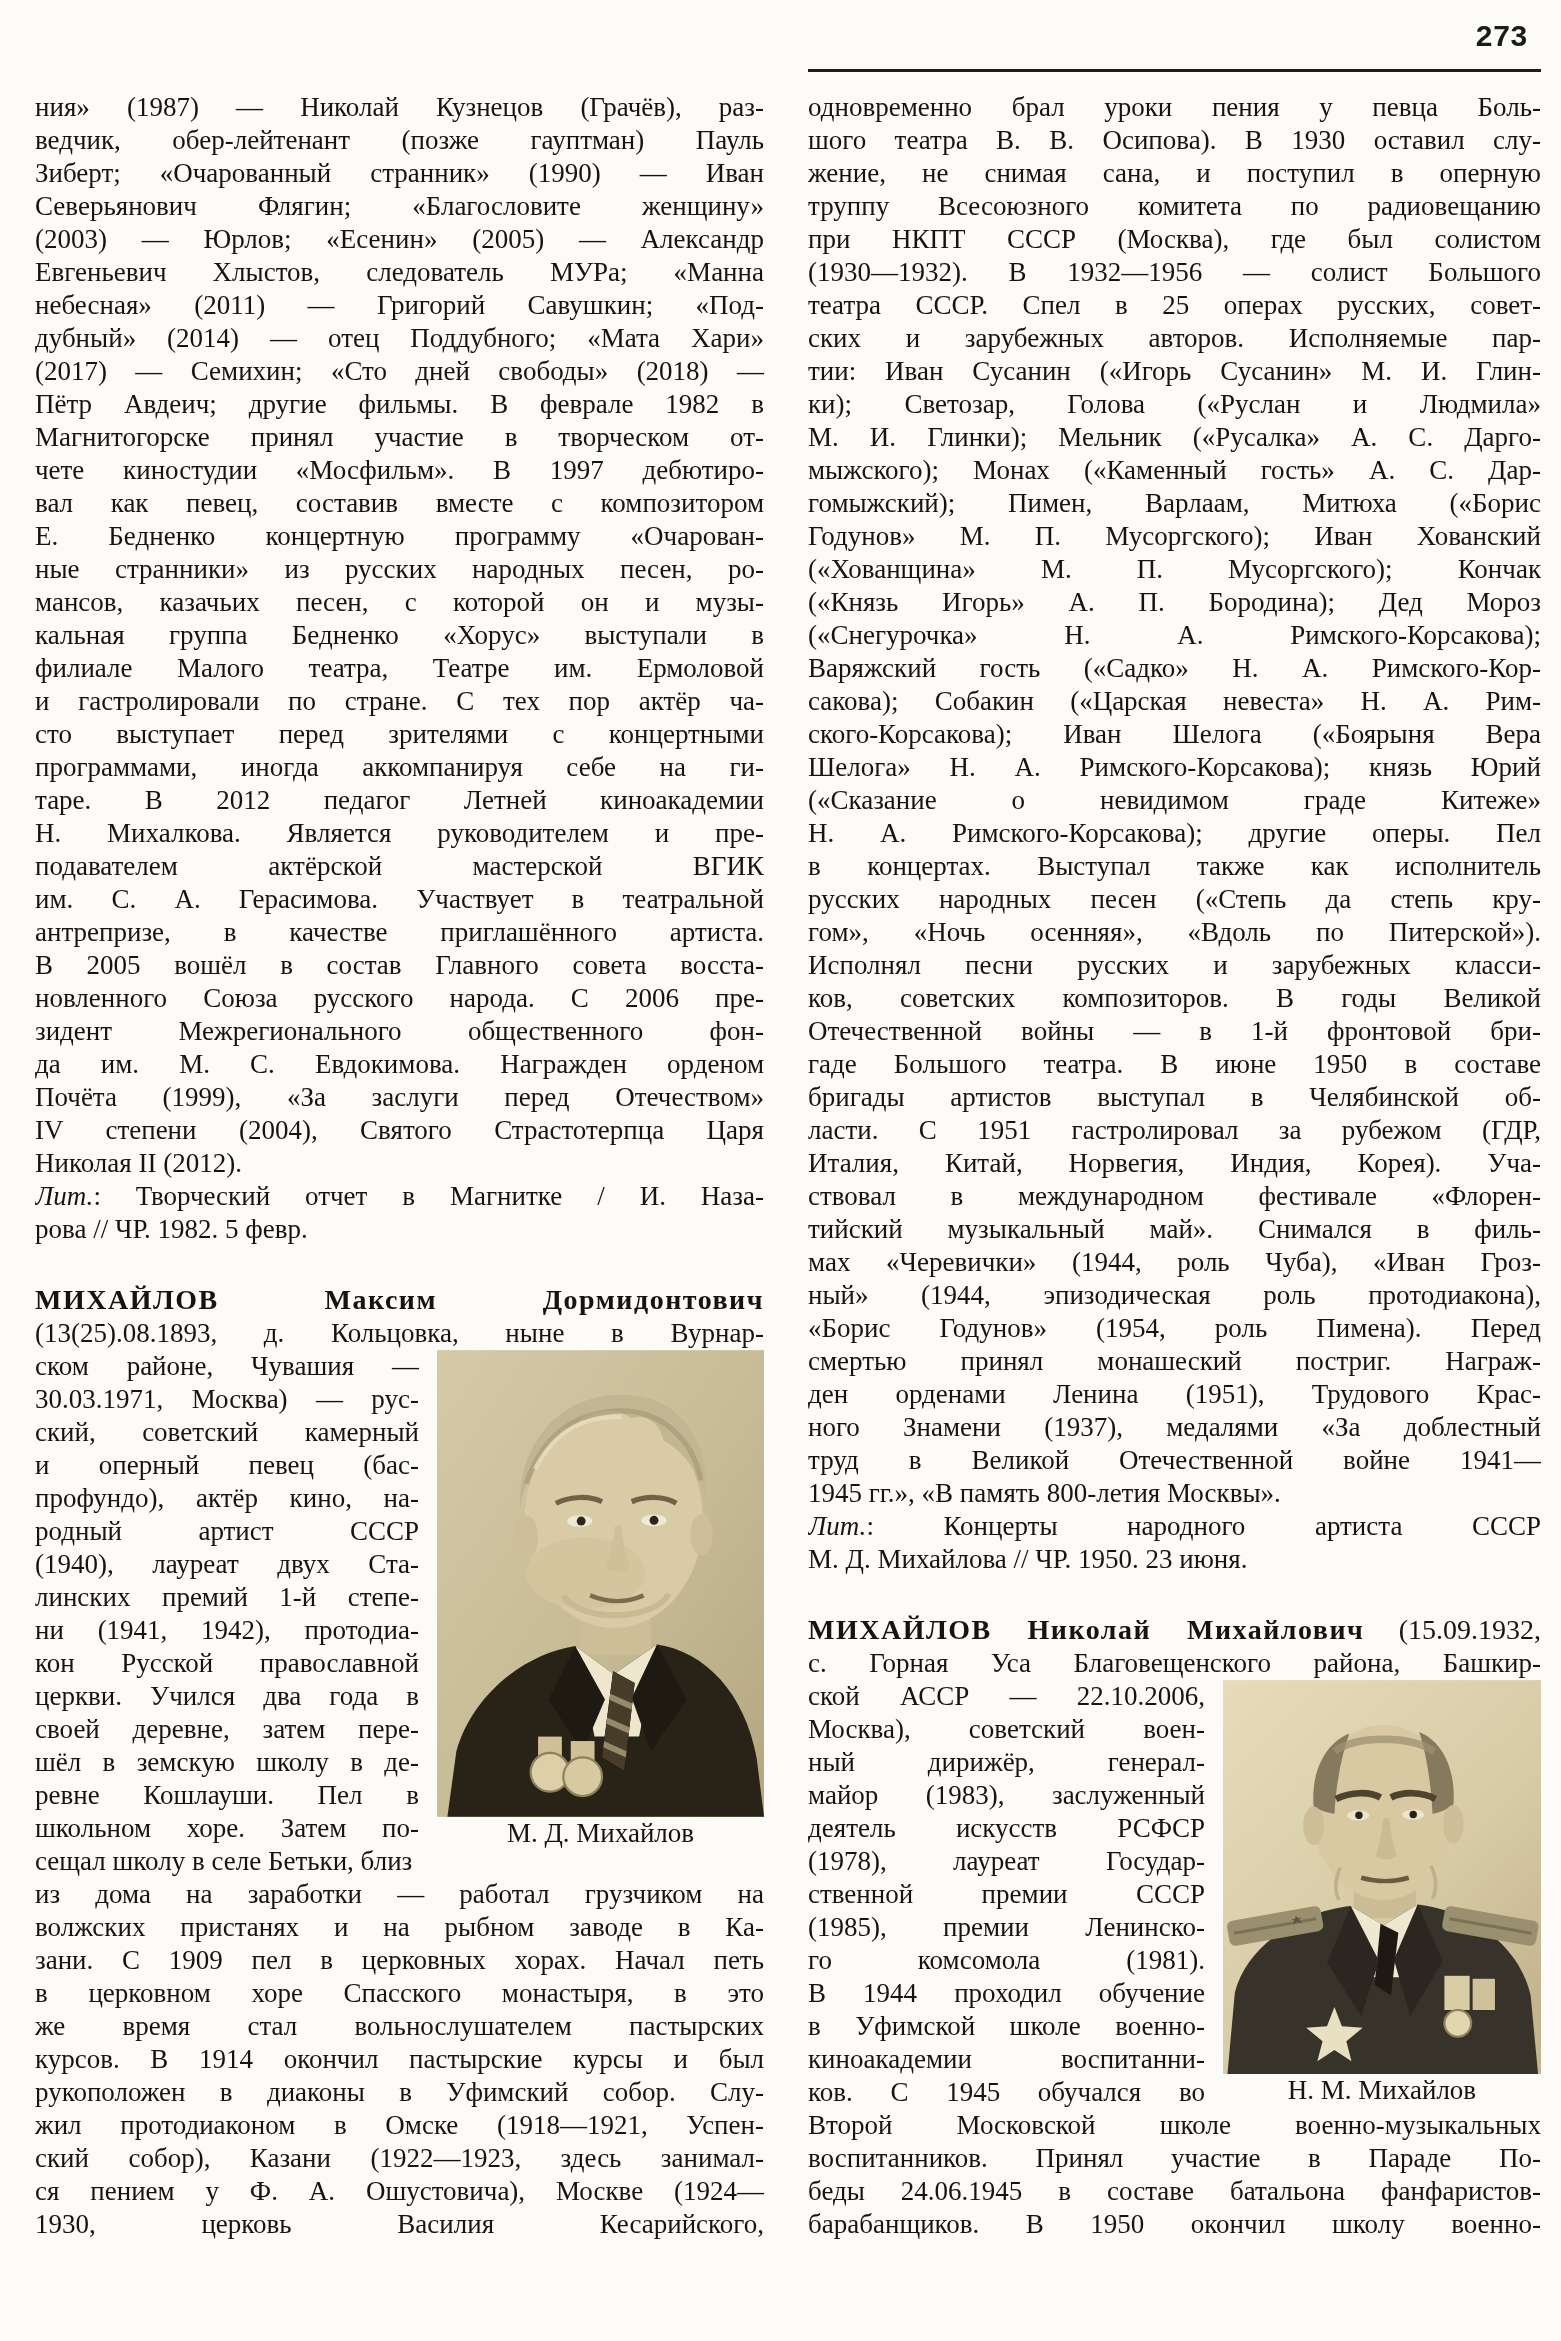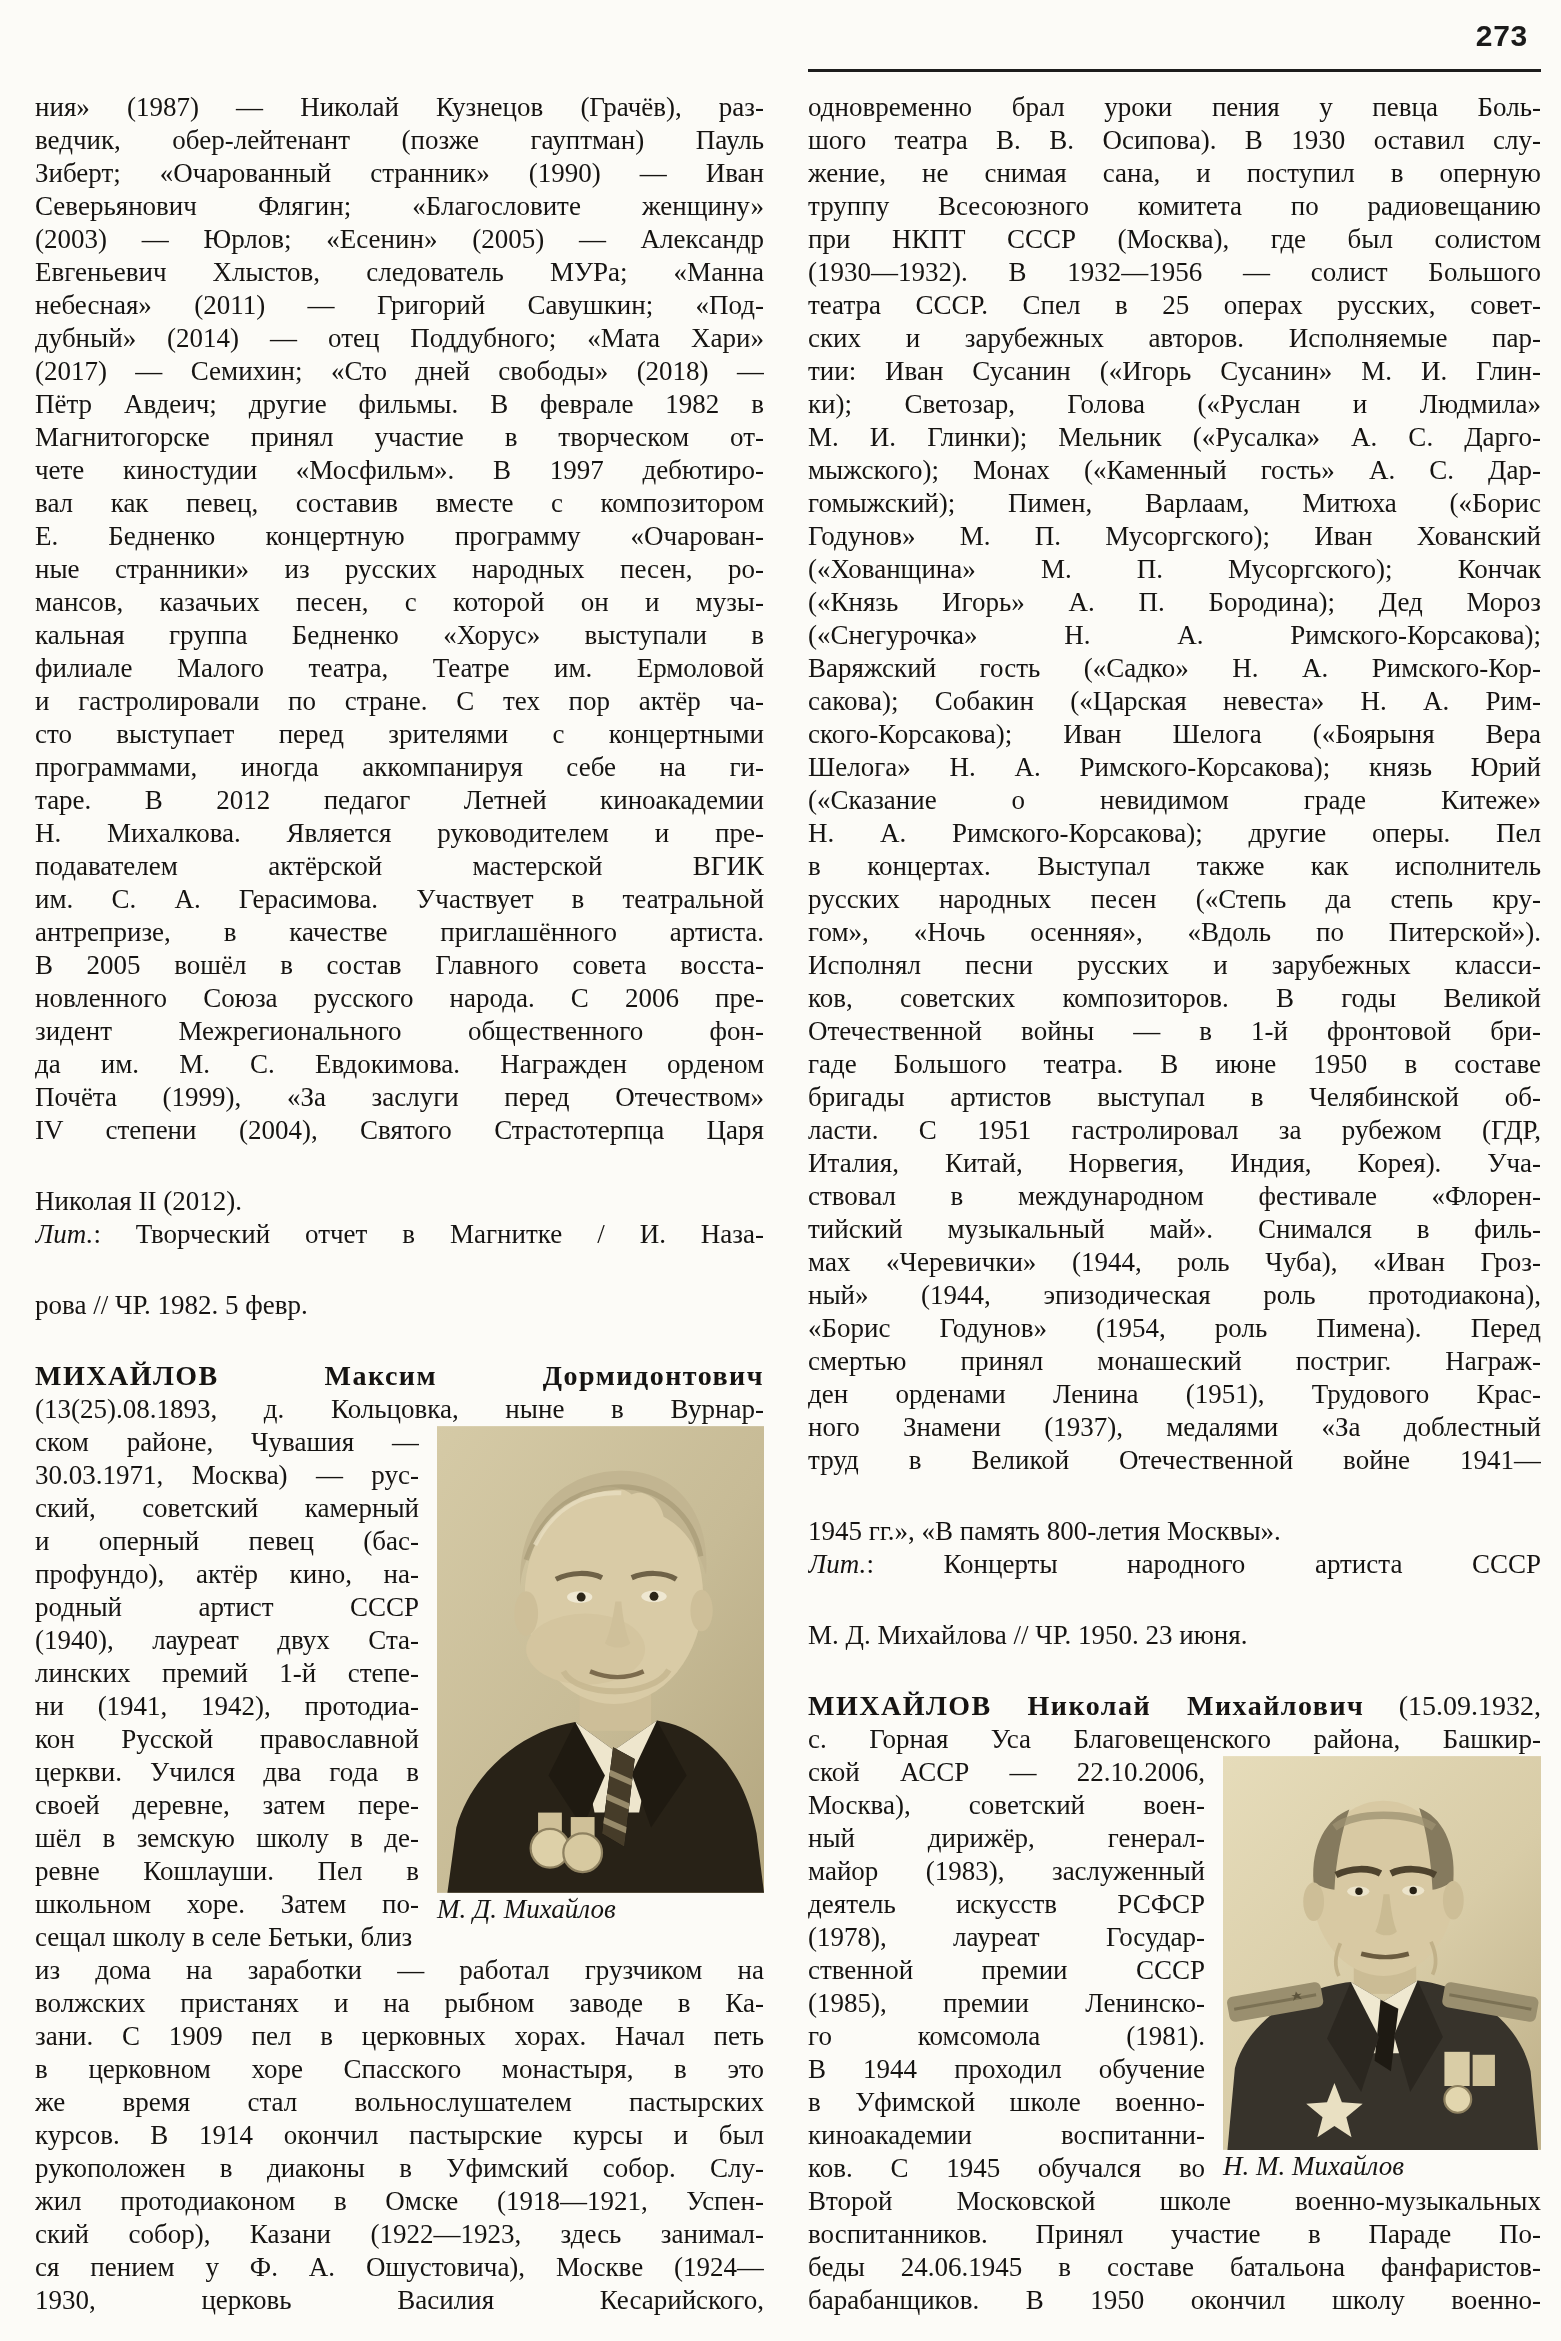--- a/index.html
+++ b/index.html
@@ -16,40 +16,39 @@
   #col-right{left:808px;width:733px;}
 
   .line{
     height:33px;line-height:33px;
     font-size:27px;
     text-align:justify;
     text-align-last:justify;
     overflow:hidden;
     white-space:nowrap;
   }
-  .line.end{text-align-last:left;margin-top:38px;}
+  .line.end{text-align-last:left;}
   .it{font-style:italic;}
   .b{font-weight:bold;}
 
   .heading{
     height:34px;line-height:34px;
     font-size:28px;
     margin-top:37px;
     text-align:justify;
     text-align-last:justify;
     overflow:hidden;white-space:nowrap;
   }
   .heading .b{font-weight:bold;letter-spacing:1.5px;}
 
   .flow{overflow:visible;}
   .photo-float{float:right;margin-left:18px;}
   .photo-float svg{display:block;}
   .caption{
-    font-style:italic;
-    text-align:left;
+    text-align:center;
     height:33px;line-height:33px;
     font-size:27px;
   }
 
   #page-number{
     position:absolute;top:19.3px;right:33px;
     font-family:"Liberation Sans", sans-serif;
     font-weight:600;font-size:30px;color:#1b1b1b;
     letter-spacing:0.7px;
   }

